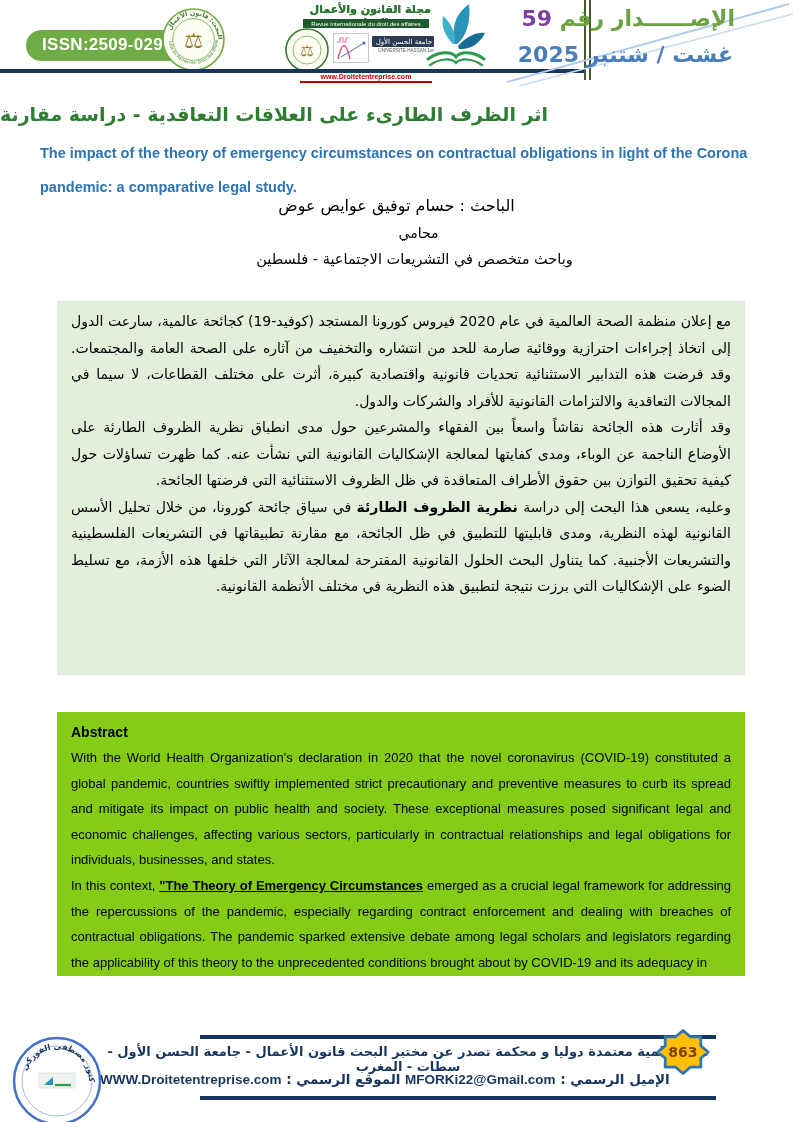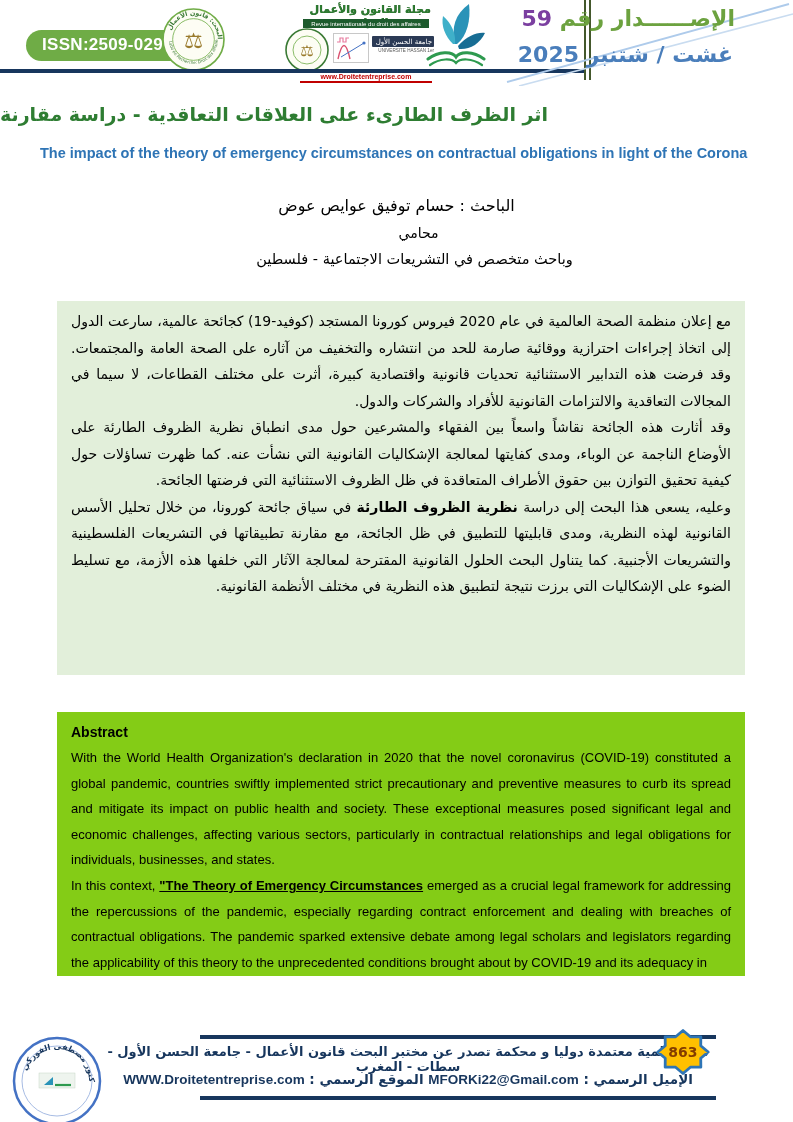--- a/index.html
+++ b/index.html
@@ -65,21 +65,21 @@
     padding:8px 14px 0; overflow:hidden; font-family:"Liberation Sans",sans-serif; }
   .abstract-en .heading { font-weight:bold; font-size:14px; line-height:25px; color:#000; }
   .abstract-en p { font-size:13px; line-height:25.6px; text-align:justify; color:#000; }
   .abstract-en .bold-underline { font-weight:bold; text-decoration:underline; }
 
   
   .footer-rule-top { left:200px; top:1035px; width:516px; height:3.5px; background:#17365D; }
   .footer-rule-bottom { left:200px; top:1096px; width:516px; height:3.5px; background:#17365D; }
   .footer-line1 { left:100px; top:1044px; width:616px; text-align:center; direction:rtl;
     color:#17365D; font-weight:bold; font-size:13px; }
-  .footer-line2 { left:100px; top:1071px; width:616px; text-align:center; direction:rtl;
+  .footer-line2 { left:100px; top:1071px; width:616px; text-align:left; direction:rtl;
     color:#17365D; font-weight:bold; font-size:13.5px; }
   .footer-line2 .latin { direction:ltr; unicode-bidi:embed; font-family:"Liberation Sans",sans-serif; }
   .star-badge { left:652px; top:1024px; width:62px; height:56px; z-index:5; }
   .stamp { left:12px; top:1036px; width:90px; height:90px; }
 </style>
 </head>
 <body>
 
 <header>
 
@@ -146,21 +146,21 @@
 
   <div class="abs issue-line1">
     <span class="issue-label">الإصــــــدار رقم</span>
     <span class="issue-num">59</span>
   </div>
   <div class="abs issue-date">غشت / شتنبر 2025</div>
 </header>
 
 <main>
   <h1 class="abs title-ar">اثر الظرف الطارىء على العلاقات التعاقدية - دراسة مقارنة</h1>
-  <h2 class="abs title-en"><span>The impact of the theory of emergency circumstances on contractual obligations in light of the Corona</span><br></h2>
+  <h2 class="abs title-en"><span>The impact of the theory of emergency circumstances on contractual obligations in light of the Corona</span><br><span>pandemic: a comparative legal study.</span></h2>
   <div class="abs author-name">الباحث : حسام توفيق عوايص عوض</div>
   <div class="abs author-role1">محامي</div>
   <div class="abs author-role2">وباحث متخصص في التشريعات الاجتماعية - فلسطين</div>
 
   <section class="abs abstract-ar">
     <p>مع إعلان منظمة الصحة العالمية في عام 2020  فيروس كورونا المستجد (كوفيد-19)  كجائحة عالمية، سارعت الدول إلى اتخاذ إجراءات احترازية ووقائية صارمة للحد من انتشاره والتخفيف من آثاره على الصحة العامة والمجتمعات. وقد فرضت هذه التدابير الاستثنائية تحديات قانونية واقتصادية كبيرة، أثرت على مختلف القطاعات، لا سيما في المجالات التعاقدية والالتزامات القانونية للأفراد والشركات والدول.</p>
     <p>وقد أثارت هذه الجائحة نقاشاً واسعاً بين الفقهاء والمشرعين حول مدى انطباق نظرية الظروف الطارئة على الأوضاع الناجمة عن الوباء، ومدى كفايتها لمعالجة الإشكاليات القانونية التي نشأت عنه. كما ظهرت تساؤلات حول كيفية تحقيق التوازن بين حقوق الأطراف المتعاقدة في ظل الظروف الاستثنائية التي فرضتها الجائحة.</p>
     <p><span>وعليه، يسعى هذا البحث إلى دراسة </span><b>نظرية الظروف الطارئة</b><span> في سياق جائحة كورونا، من خلال تحليل الأسس القانونية لهذه النظرية، ومدى قابليتها للتطبيق في ظل الجائحة، مع مقارنة تطبيقاتها في التشريعات الفلسطينية والتشريعات الأجنبية. كما يتناول البحث الحلول القانونية المقترحة لمعالجة الآثار التي خلفها هذه الأزمة، مع تسليط الضوء على الإشكاليات التي برزت نتيجة لتطبيق هذه النظرية في مختلف الأنظمة القانونية.</span></p>
   </section>
 

